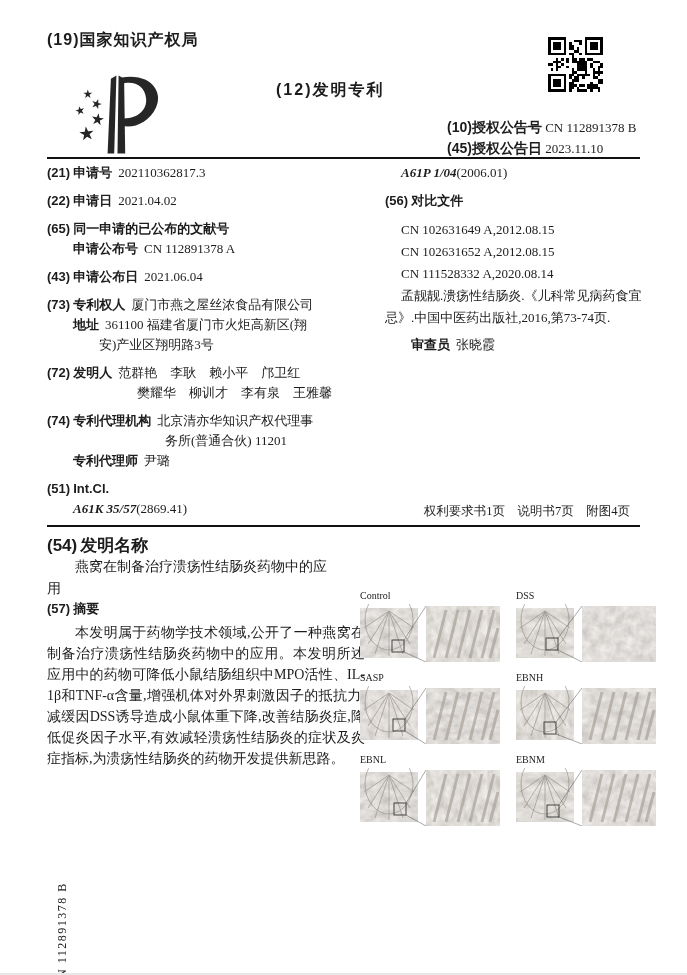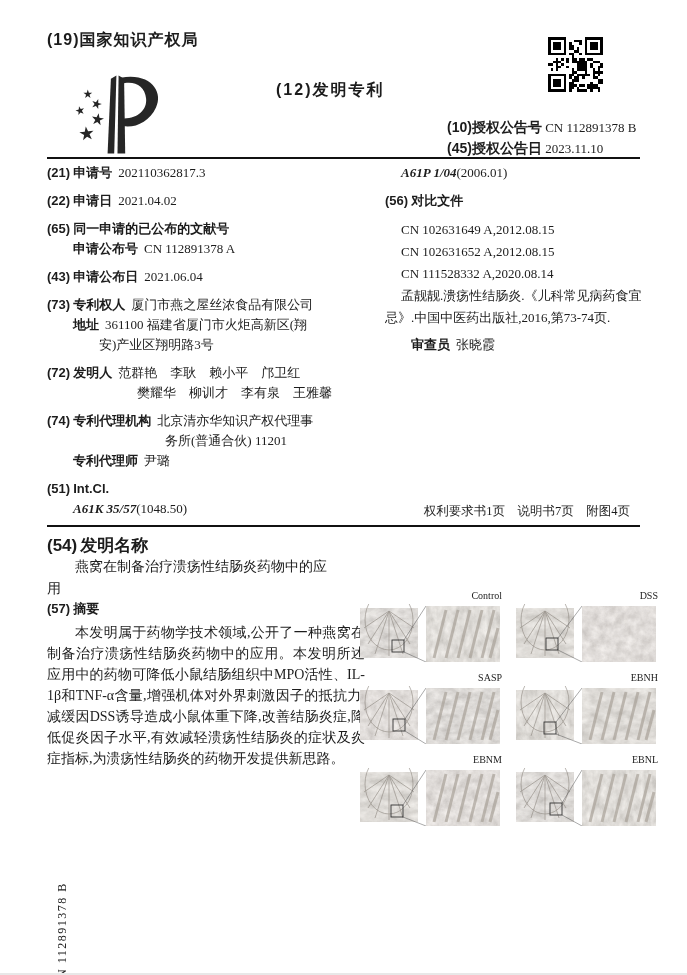--- a/index.html
+++ b/index.html
@@ -30,21 +30,21 @@
   .pagesinfo{position:absolute;left:385px;top:503px;width:245px;font-size:12.5px;text-align:right;}
   
   .sec54{position:absolute;left:47px;top:534px;font-size:17px;}
   .title-text{position:absolute;left:47px;top:556px;width:292px;font-size:14px;line-height:22px;text-indent:2em;}
   .sec57{position:absolute;left:47px;top:600px;font-size:13px;}
   .abstract{position:absolute;left:47px;top:622px;width:318px;font-size:14px;line-height:21px;text-indent:2em;text-align:justify;}
   
   .figure{position:absolute;left:360px;top:590px;width:300px;display:grid;
           grid-template-columns:142px 142px;column-gap:14px;row-gap:10px;}
   .fcell{width:142px;}
-  .flabel{text-align:right;font-size:10px;line-height:12px;margin-bottom:2px;
+  .flabel{text-align:left;font-size:10px;line-height:12px;margin-bottom:2px;
           font-family:"Liberation Serif","DejaVu Serif",serif;color:#222;}
   .fcell svg{display:block;}
   
   .sideno{position:absolute;left:-28px;top:890px;width:180px;transform:rotate(-90deg);
           transform-origin:center;font-size:12px;letter-spacing:1.5px;color:#222;
           font-family:"Liberation Serif","DejaVu Serif",serif;text-align:left;}
   .qr svg{shape-rendering:crispEdges;}
 </style>
 </head>
 <body>
@@ -286,21 +286,21 @@
       <div><span class="tag">(72)</span><span class="lbl">发明人</span><span class="val">范群艳　李耿　赖小平　邝卫红</span></div>
       <div style="padding-left:90px;"><span class="val">樊耀华　柳训才　李有泉　王雅馨</span></div>
     </div>
     <div class="bi">
       <div><span class="tag">(74)</span><span class="lbl">专利代理机构</span><span class="val">北京清亦华知识产权代理事</span></div>
       <div style="padding-left:118px;"><span class="val">务所(普通合伙) 11201</span></div>
       <div class="sub"><span class="lbl">专利代理师</span><span class="val">尹璐</span></div>
     </div>
     <div class="bi">
       <div><span class="tag">(51)</span><span class="lbl">Int.Cl.</span></div>
-      <div class="sub"><span class="cls">A61K 35/57</span><span class="val">(1048.50)</span></div>
+      <div class="sub"><span class="cls">A61K 35/57</span><span class="val">(2869.41)</span></div>
     </div>
   </div>
 
   <div class="colR">
     <div class="bi ind">
       <span class="cls">A61P 1/04</span><span class="val">(2006.01)</span>
     </div>
     <div class="bi">
       <span class="tag">(56)</span><span class="lbl">对比文件</span>
     </div>
@@ -383,46 +383,46 @@
         <rect x="28" y="36" width="12" height="12" fill="none" stroke="#333" stroke-width="0.9"></rect>
         <line x1="40" y1="36" x2="66" y2="2" stroke="#555" stroke-width="0.5"></line>
         <line x1="40" y1="48" x2="66" y2="58" stroke="#555" stroke-width="0.5"></line>
         <rect x="66" y="2" width="74" height="56" fill="#d6d2cd"></rect>
         <rect x="66" y="2" width="74" height="56" filter="url(#hC)" opacity="0.9"></rect>
         <use href="#strR" x="66" y="2"></use>
       </svg>
     </div>
 
     <div class="fcell">
+      <div class="flabel">EBNL</div>
+      <svg width="142" height="58" viewBox="0 0 142 58">
+        <rect x="0" y="4" width="58" height="50" fill="#d5d1cc"></rect>
+        <rect x="0" y="4" width="58" height="50" filter="url(#hA)" opacity="0.9"></rect>
+        <use href="#fanL" x="0" y="4"></use>
+        <rect x="34" y="35" width="12" height="12" fill="none" stroke="#333" stroke-width="0.9"></rect>
+        <line x1="46" y1="35" x2="66" y2="2" stroke="#555" stroke-width="0.5"></line>
+        <line x1="46" y1="47" x2="66" y2="58" stroke="#555" stroke-width="0.5"></line>
+        <rect x="66" y="2" width="74" height="56" fill="#d5d1cc"></rect>
+        <rect x="66" y="2" width="74" height="56" filter="url(#hB)" opacity="0.9"></rect>
+        <use href="#strR" x="66" y="2"></use>
+      </svg>
+    </div>
+
+    <div class="fcell">
       <div class="flabel">EBNM</div>
       <svg width="142" height="58" viewBox="0 0 142 58">
         <rect x="0" y="4" width="58" height="50" fill="#d8d4cf"></rect>
         <rect x="0" y="4" width="58" height="50" filter="url(#hC)" opacity="0.9"></rect>
         <use href="#fanL" x="0" y="4"></use>
         <rect x="31" y="37" width="12" height="12" fill="none" stroke="#333" stroke-width="0.9"></rect>
         <line x1="43" y1="37" x2="66" y2="2" stroke="#555" stroke-width="0.5"></line>
         <line x1="43" y1="49" x2="66" y2="58" stroke="#555" stroke-width="0.5"></line>
         <rect x="66" y="2" width="74" height="56" fill="#d8d4cf"></rect>
         <rect x="66" y="2" width="74" height="56" filter="url(#hD)" opacity="0.9"></rect>
         <use href="#strR" x="66" y="2"></use>
       </svg>
     </div>
 
-    <div class="fcell">
-      <div class="flabel">EBNL</div>
-      <svg width="142" height="58" viewBox="0 0 142 58">
-        <rect x="0" y="4" width="58" height="50" fill="#d5d1cc"></rect>
-        <rect x="0" y="4" width="58" height="50" filter="url(#hA)" opacity="0.9"></rect>
-        <use href="#fanL" x="0" y="4"></use>
-        <rect x="34" y="35" width="12" height="12" fill="none" stroke="#333" stroke-width="0.9"></rect>
-        <line x1="46" y1="35" x2="66" y2="2" stroke="#555" stroke-width="0.5"></line>
-        <line x1="46" y1="47" x2="66" y2="58" stroke="#555" stroke-width="0.5"></line>
-        <rect x="66" y="2" width="74" height="56" fill="#d5d1cc"></rect>
-        <rect x="66" y="2" width="74" height="56" filter="url(#hB)" opacity="0.9"></rect>
-        <use href="#strR" x="66" y="2"></use>
-      </svg>
-    </div>
-
   </div>
 
   <div class="sideno">CN 112891378 B</div>
 
 </div>
 
 </body></html>

